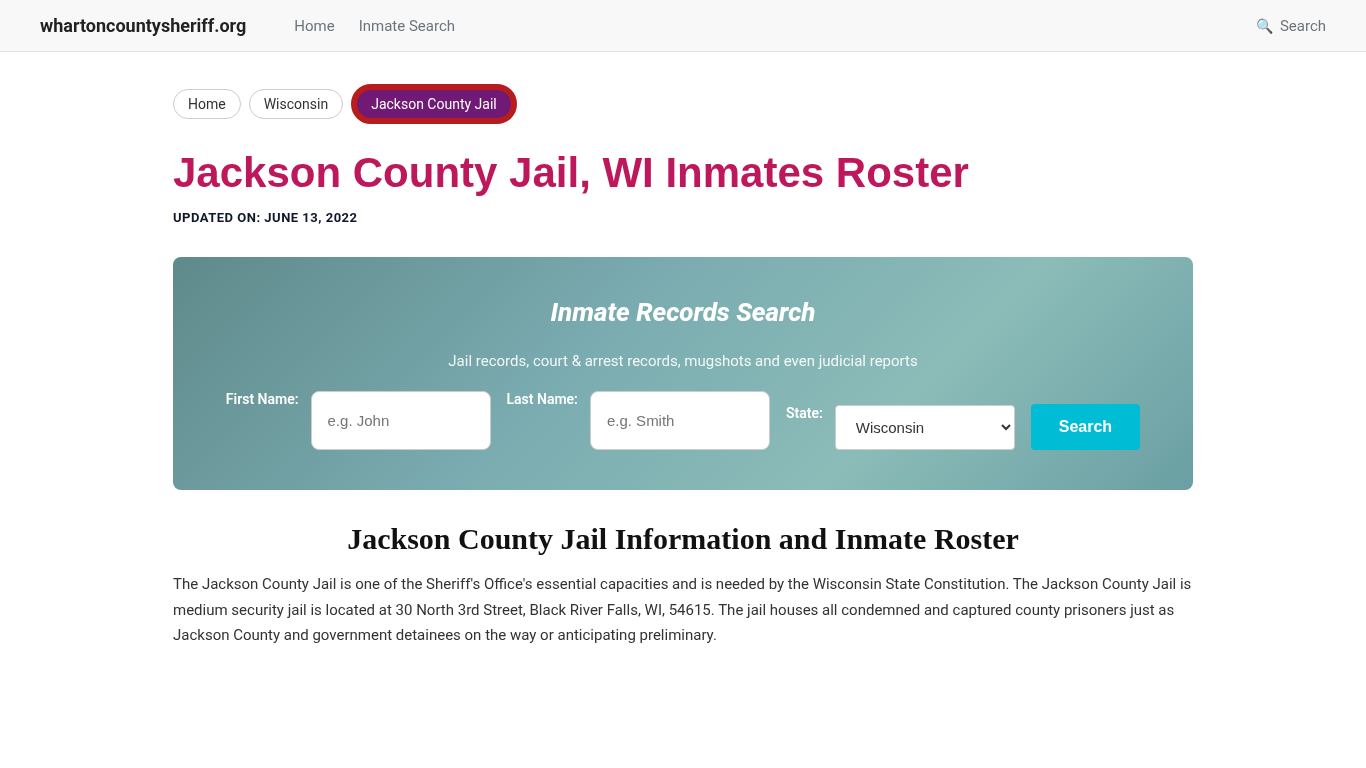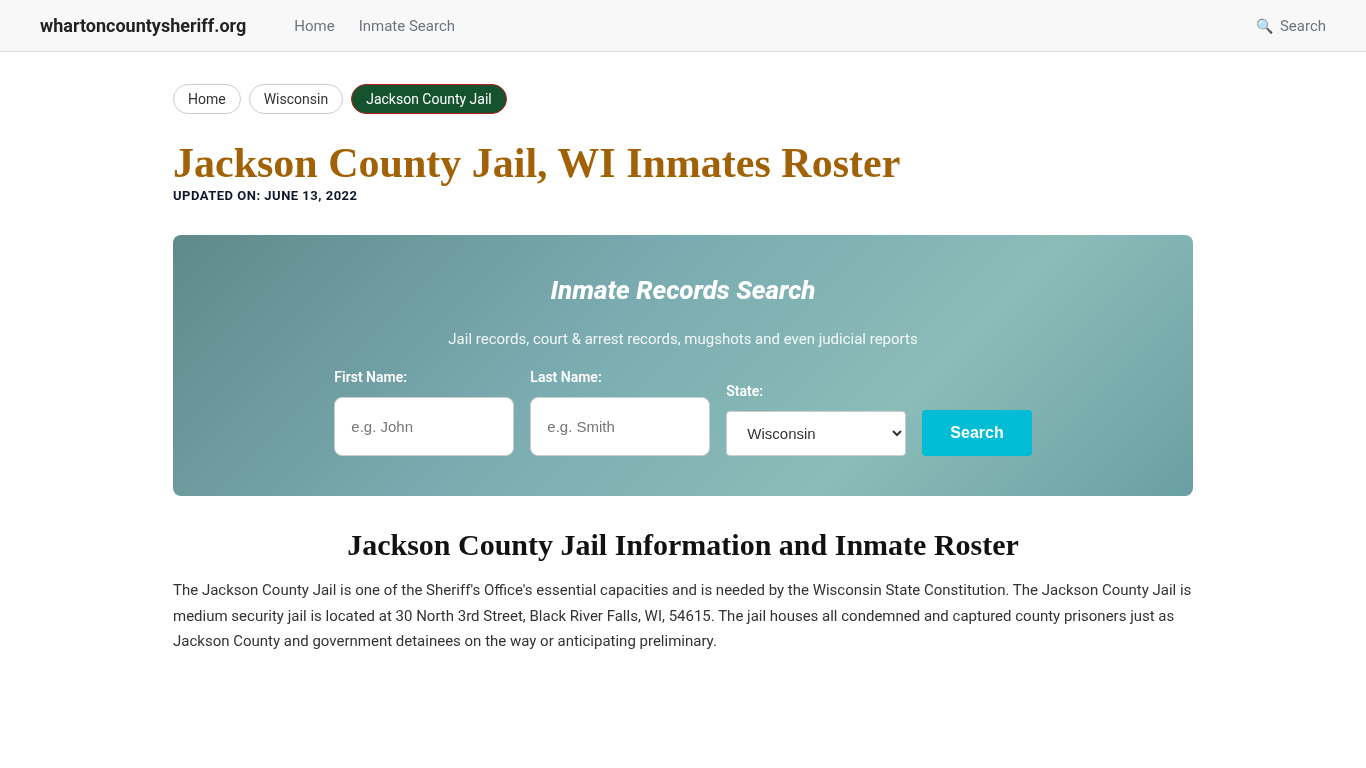--- a/index.html
+++ b/index.html
@@ -70,32 +70,33 @@
       border: 1px solid #ccc;
       background: #fff;
       color: #333;
     }
     .breadcrumb-item-wisconsin {
       border: 1px solid #ccc;
       background: #fff;
       color: #333;
     }
     .breadcrumb-item-active {
-      background: #14532d;
-      color: #fff;
-      border: 1px solid #b91c1c;
+      background: #701a75;
+      color: #fff;
+      border: 6px solid #b91c1c;
     }
 
     
     .page-title {
       font-size: 42px;
       font-weight: 900;
-      color: #a16207;
+      color: #be185d;
       line-height: 1.2;
-      font-family: Liberation Serif, serif;
+      margin-bottom: 12px;
+      font-family: Liberation Sans, sans-serif;
     }
 
     .updated-text {
       font-size: 13px;
       font-weight: 700;
       color: #0f172a;
       letter-spacing: 0.5px;
       margin-bottom: 32px;
     }
 
@@ -121,21 +122,21 @@
     }
     .search-form {
       display: flex;
       align-items: flex-end;
       justify-content: center;
       gap: 16px;
       flex-wrap: wrap;
     }
     .form-group {
       display: flex;
-      flex-direction: column;
+      flex-direction: row;
       gap: 12px;
       text-align: left;
       justify-content: flex-end;
     }
     .form-label {
       font-size: 14px;
       color: #fff;
       font-weight: 600;
     }
     .form-input {

